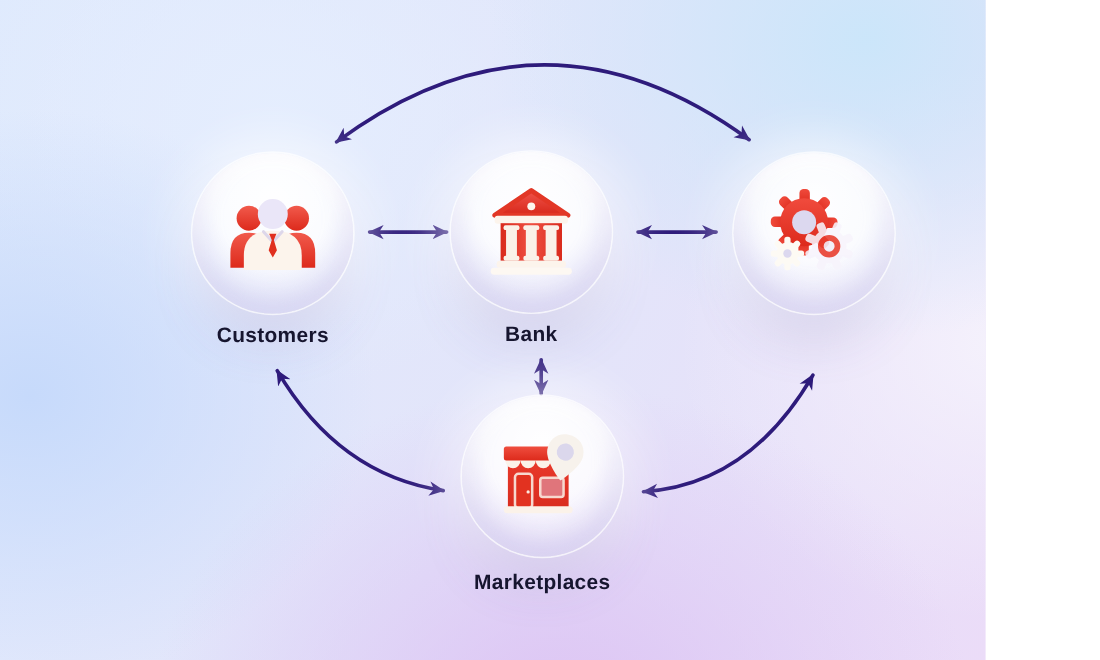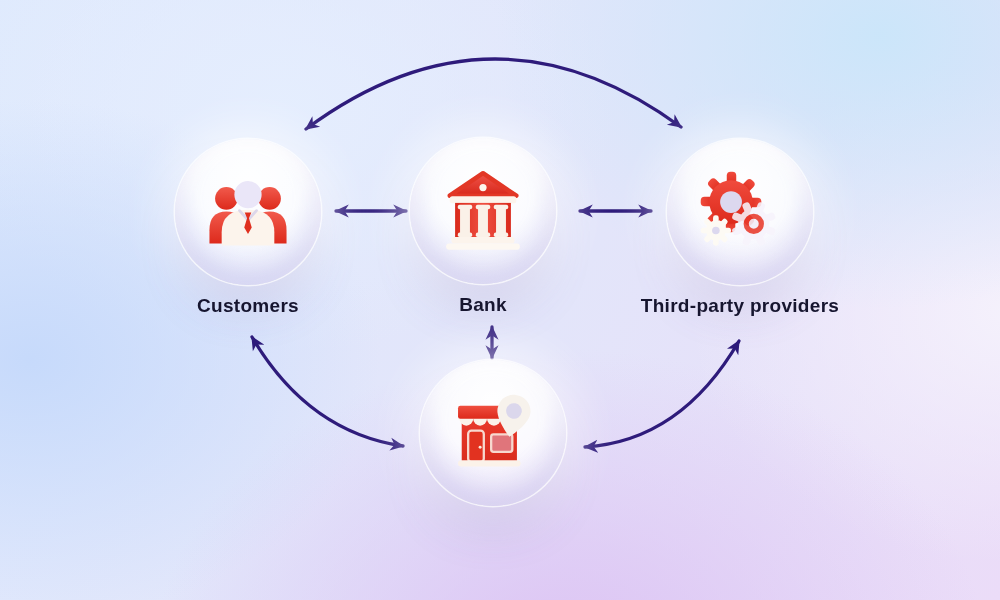--- a/index.html
+++ b/index.html
@@ -1,18 +1,18 @@
 <!DOCTYPE html>
 <html><head>
 <meta charset="utf-8">
 <style>
   * { margin:0; padding:0; box-sizing:border-box; }
   html,body { width:1000px; height:600px; overflow:hidden; }
   .canvas {
-    position:relative; width:1000px; height:600px;
+    position:relative; width:896px; height:600px;
     font-family:"Liberation Sans","DejaVu Sans",sans-serif;
     background:
       radial-gradient(55% 65% at 88% 6%,  rgba(202,230,250,0.95) 0%, rgba(202,230,250,0) 70%),
       radial-gradient(50% 62% at 3% 60%,  rgba(197,217,251,0.95) 0%, rgba(197,217,251,0) 70%),
       radial-gradient(45% 55% at 28% 18%, rgba(229,238,254,0.95) 0%, rgba(229,238,254,0) 75%),
       radial-gradient(58% 72% at 57% 110%,rgba(220,193,243,0.95) 0%, rgba(220,193,243,0) 72%),
       radial-gradient(46% 60% at 101% 52%,rgba(245,242,252,0.95) 0%, rgba(245,242,252,0) 70%),
       linear-gradient(118deg,#dfeafd 0%,#e3e5fa 55%,#ebdcf8 100%);
   }
   svg.arrows { position:absolute; inset:0; width:1000px; height:600px; pointer-events:none; }
@@ -165,21 +165,20 @@
           <rect x="60" y="36" width="8" height="11" rx="3" transform="rotate(157.5 64 60)"></rect>
           <rect x="60" y="36" width="8" height="11" rx="3" transform="rotate(202.5 64 60)"></rect>
           <rect x="60" y="36" width="8" height="11" rx="3" transform="rotate(247.5 64 60)"></rect>
           <rect x="60" y="36" width="8" height="11" rx="3" transform="rotate(292.5 64 60)"></rect>
           <rect x="60" y="36" width="8" height="11" rx="3" transform="rotate(337.5 64 60)"></rect>
           <circle cx="64" cy="60" r="16.5"></circle>
           <circle cx="64" cy="60" r="8" fill="#f1edf9" stroke="#e8392b" stroke-width="5.5" opacity="1"></circle>
         </g>
       </svg>
     </div>
-    <div class="node-label">Third-party providers</div>
   </div>
 
   <div class="node n-marketplaces">
     <div class="node-circle">
       <svg width="92" height="88" viewBox="0 0 100 95">
         <defs>
           <linearGradient id="st1" x1="0" y1="0" x2="0" y2="1">
             <stop offset="0" stop-color="#ef4e3f"></stop>
               <stop offset="1" stop-color="#dd2a1b"></stop>
           </linearGradient>
@@ -199,15 +198,16 @@
         <rect x="23" y="45" width="17" height="34" rx="3.5" fill="#e23220" stroke="#f7d8cf" stroke-width="2.5"></rect>
         <circle cx="36" cy="63" r="1.6" fill="#fbeade"></circle>
         <rect x="48" y="49" width="23" height="19" rx="2.5" fill="#e0757b" stroke="#f7d8cf" stroke-width="2.5"></rect>
         <rect x="12" y="77" width="68" height="7" rx="3.5" fill="#fbf2e9"></rect>
         <g transform="rotate(10 72 28)">
           <path d="M72,6 C61,6 54,14 54,24 C54,36 72,52 72,52 C72,52 90,36 90,24 C90,14 83,6 72,6 Z" fill="#f7f2ec"></path>
           <circle cx="72" cy="23.5" r="8.5" fill="#dbd7ec"></circle>
         </g>
       </svg>
     </div>
+    <div class="node-label">Marketplaces</div>
   </div>
 
 </div>
 
 </body></html>

